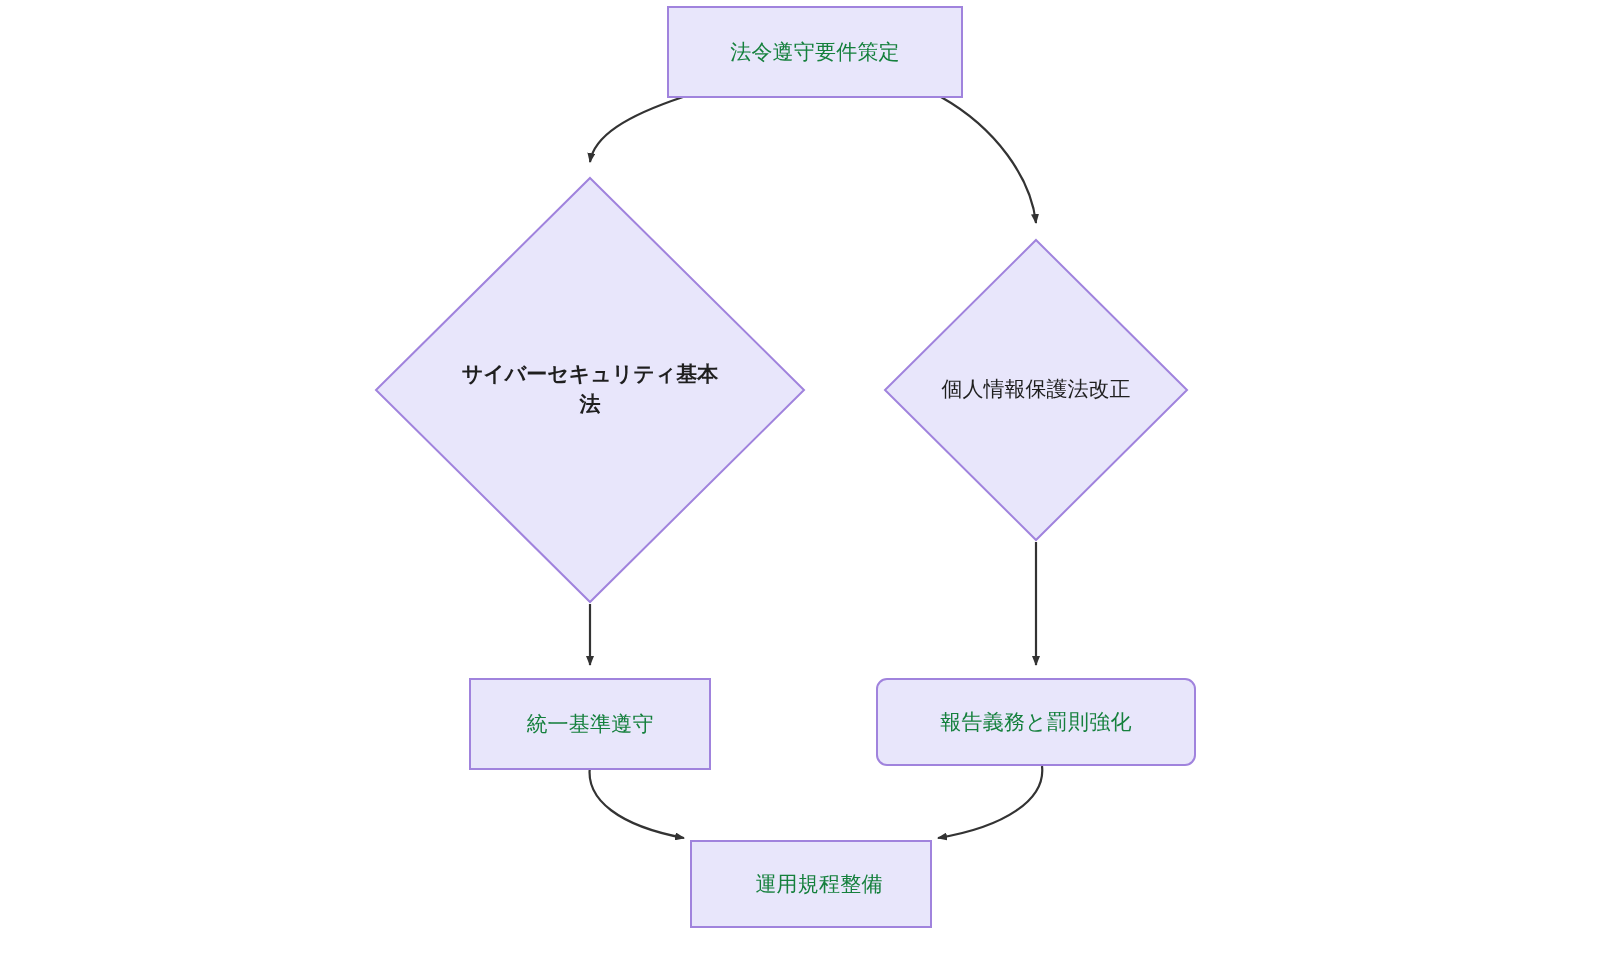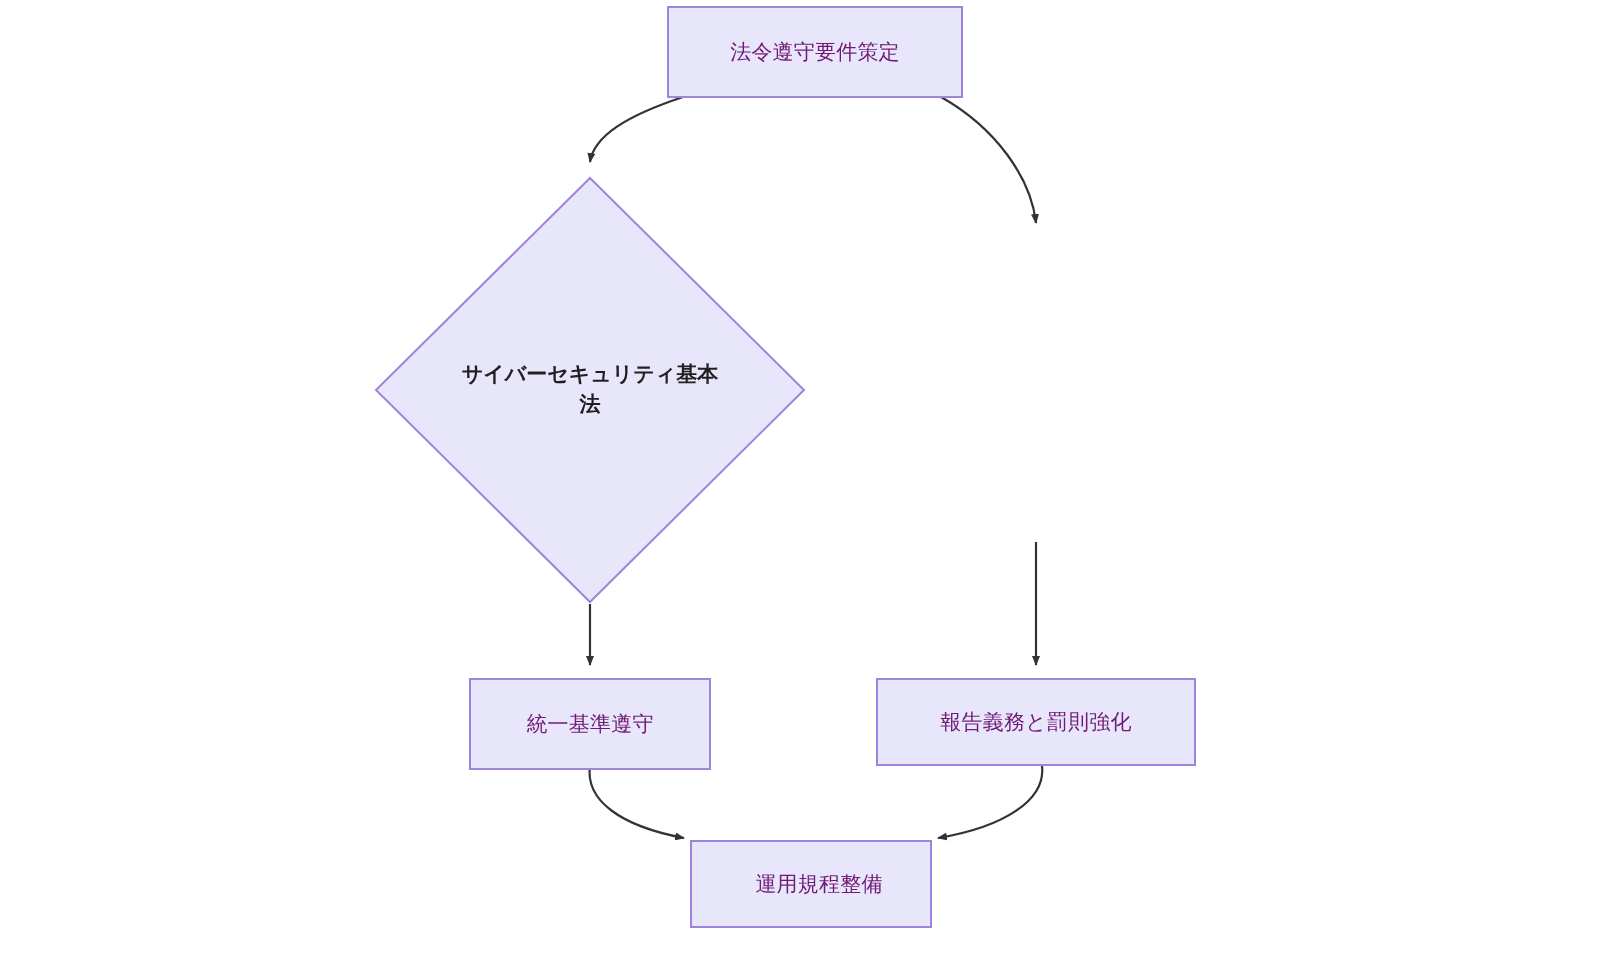--- a/index.html
+++ b/index.html
@@ -29,21 +29,21 @@
     display: flex;
     align-items: center;
     justify-content: center;
     text-align: center;
   }
   .node-rect {
     background: #e8e6fb;
     border: 2px solid #a083dd;
   }
   .node-label {
-    color: #701a75;
+    color: #15803d;
     font-size: 21px;
     line-height: 1.38;
     letter-spacing: 0.2px;
     white-space: pre-line;
     padding: 0 8px;
   }
   .diamond-wrap {
     position: absolute;
   }
   .diamond-svg {
@@ -97,26 +97,32 @@
   </div>
 
   <div class="diamond-wrap" style="left:374px; top:176px; width:432px; height:428px;font-weight:bold;">
     <svg class="diamond-svg" width="432" height="428" viewBox="0 0 432 428">
       <polygon points="216,2 430,214 216,426 2,214" fill="#e8e6fb" stroke="#a083dd" stroke-width="2"></polygon>
     </svg>
     <div class="diamond-label">サイバーセキュリティ基本
 法</div>
   </div>
 
+  <div class="diamond-wrap" style="left:883px; top:238px; width:306px; height:304px;">
+    <svg class="diamond-svg" width="306" height="304" viewBox="0 0 306 304">
+      <polygon points="153,2 304,152 153,302 2,152" fill="#e8e6fb" stroke="#a083dd" stroke-width="2"></polygon>
+    </svg>
+    <div class="diamond-label">個人情報保護法改正</div>
+  </div>
 
   <div class="node node-rect" style="left:469px; top:678px; width:242px; height:92px;">
     <span class="node-label">統一基準遵守</span>
   </div>
 
-  <div class="node node-rect" style="left:876px; top:678px; width:320px; height:88px;">
+  <div class="node node-rect" style="left:876px; top:678px; width:320px; height:88px;border-radius:11px;">
     <span class="node-label">報告義務と罰則強化</span>
   </div>
 
   <div class="node node-rect" style="left:690px; top:840px; width:242px; height:88px;padding-left:16px;">
     <span class="node-label">運用規程整備</span>
   </div>
 
 </div>
 
 </body></html>

